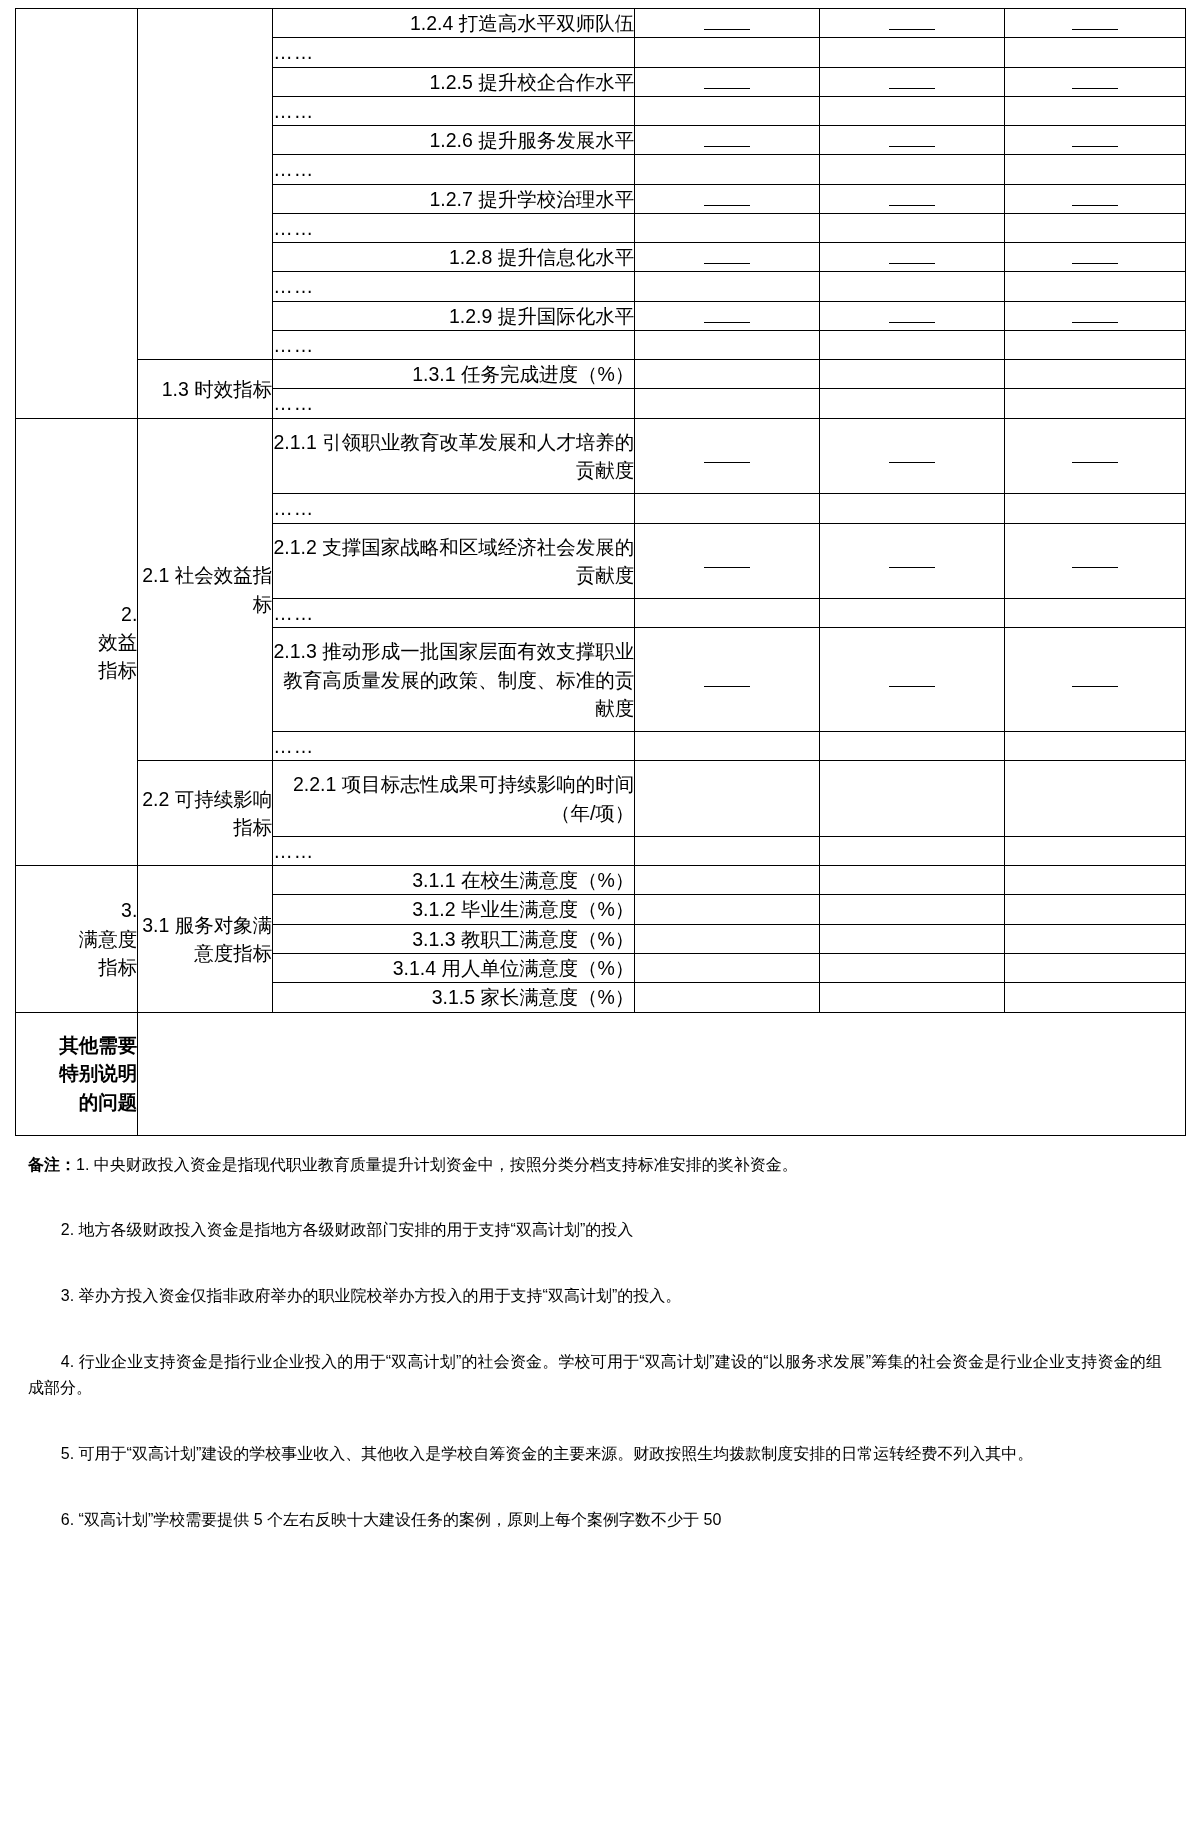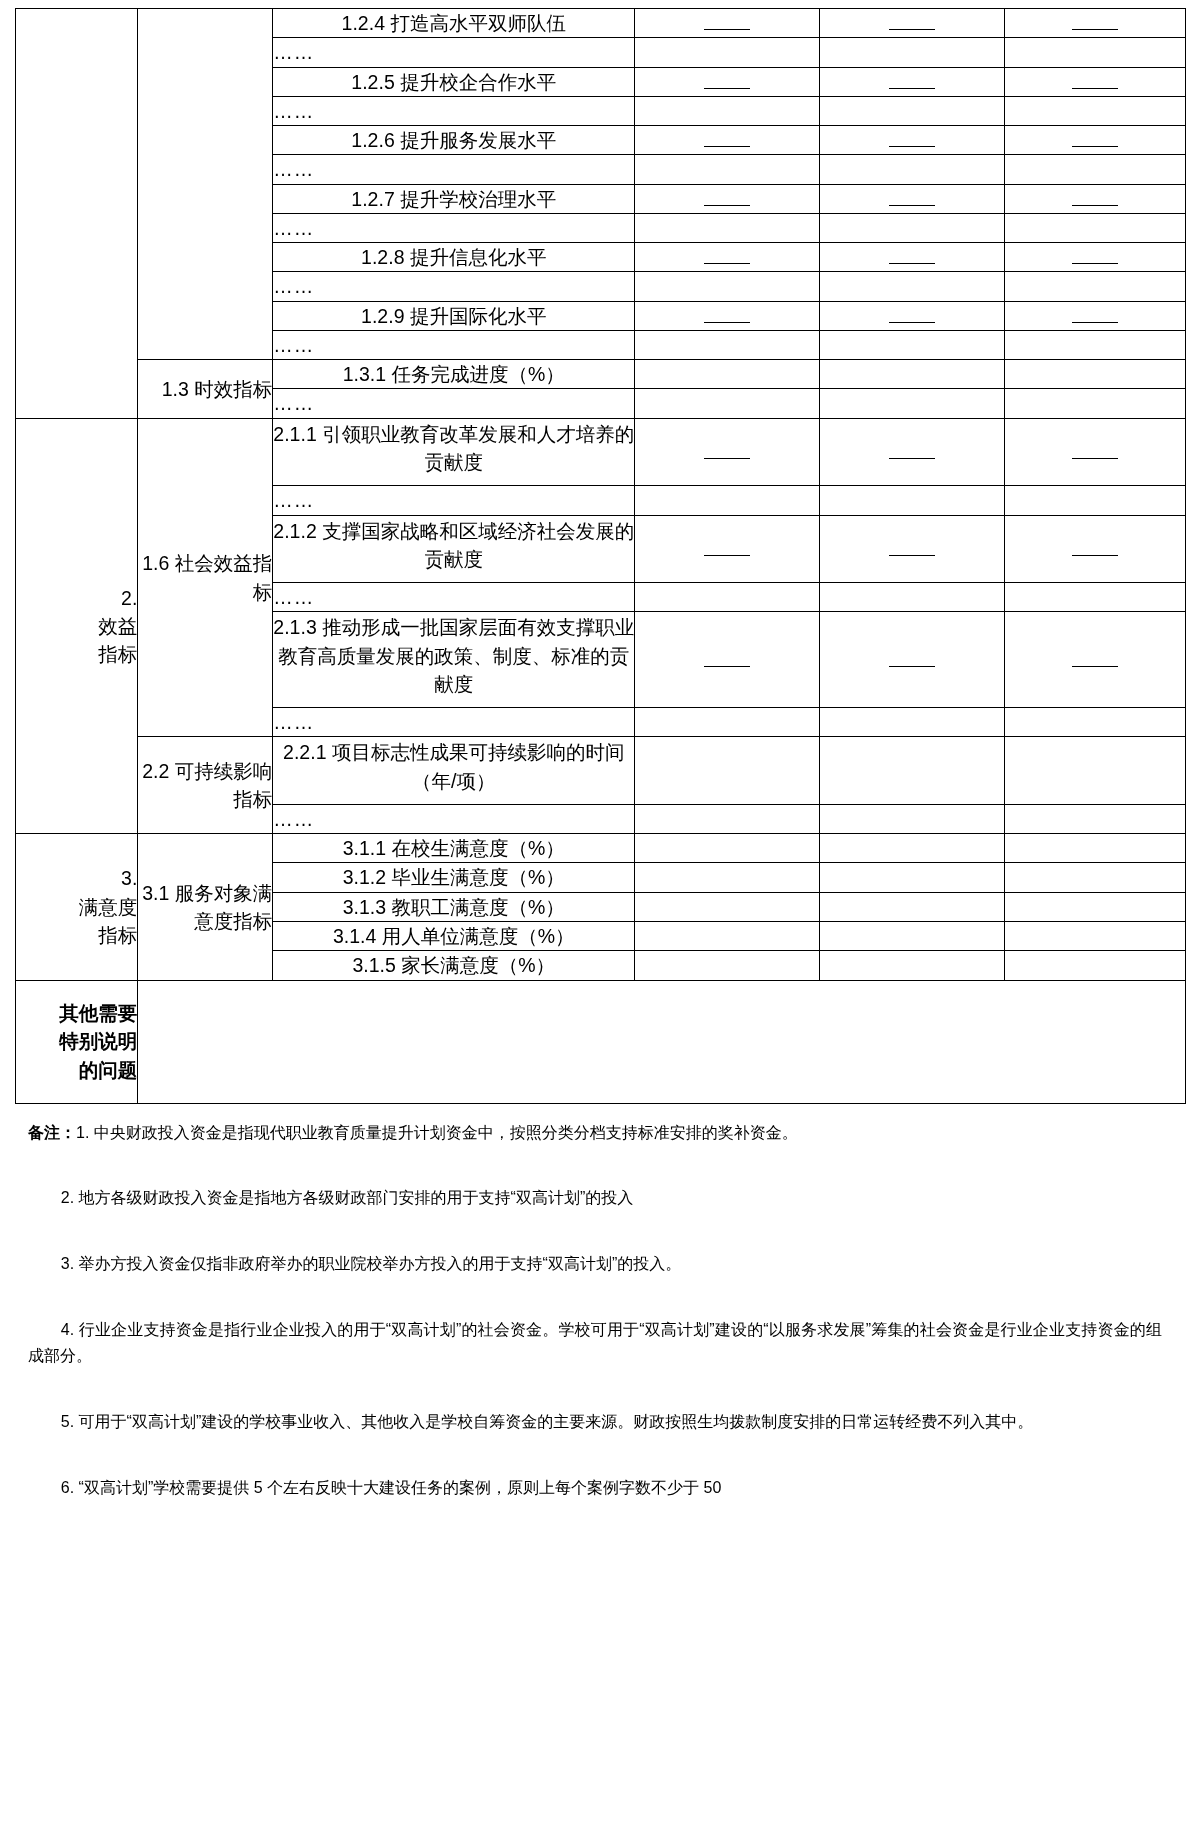--- a/index.html
+++ b/index.html
@@ -42,25 +42,25 @@
   col.c-d2   { width: 148px; }
   col.c-d3   { width: 145px; }
 
   td.lvl1, td.lvl2, td.lvl3 {
     text-align: right;
     vertical-align: middle;
     padding: 4px 6px;
     line-height: 1.6;
   }
   td.name {
-    text-align: center;
+    text-align: right;
     padding: 6px 7px 6px 9px;
     line-height: 1.5;
   }
-  td.name.tall { padding-top: 1px; padding-bottom: 9px; }
+  td.name.tall { padding-top: 9px; padding-bottom: 9px; }
   td.dots {
     text-align: left;
     padding: 10px 7px 10px 9px;
     vertical-align: bottom;
     font-size: 17px;
     letter-spacing: 1px;
     color: #000;
   }
   td.data {
     text-align: center;
@@ -195,21 +195,21 @@
       </tr>
       <tr>
         <td class="dots">……</td>
         <td class="data"></td>
         <td class="data"></td>
         <td class="data"></td>
       </tr>
 
       <tr>
         <td class="lvl1" rowspan="8">2.<br>效益<br>指标</td>
-        <td class="lvl2" rowspan="6">1.6 社会效益指标</td>
+        <td class="lvl2" rowspan="6">2.1 社会效益指标</td>
         <td class="name tall">2.1.1 引领职业教育改革发展和人才培养的贡献度</td>
         <td class="data"><span class="blankline"></span></td>
         <td class="data"><span class="blankline"></span></td>
         <td class="data"><span class="blankline"></span></td>
       </tr>
       <tr>
         <td class="dots">……</td>
         <td class="data"></td>
         <td class="data"></td>
         <td class="data"></td>

